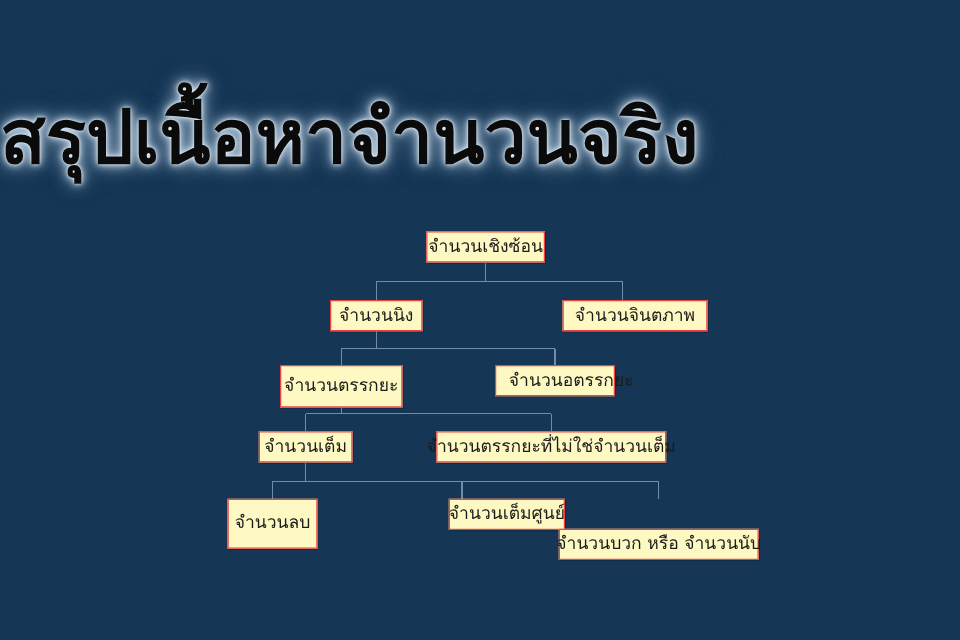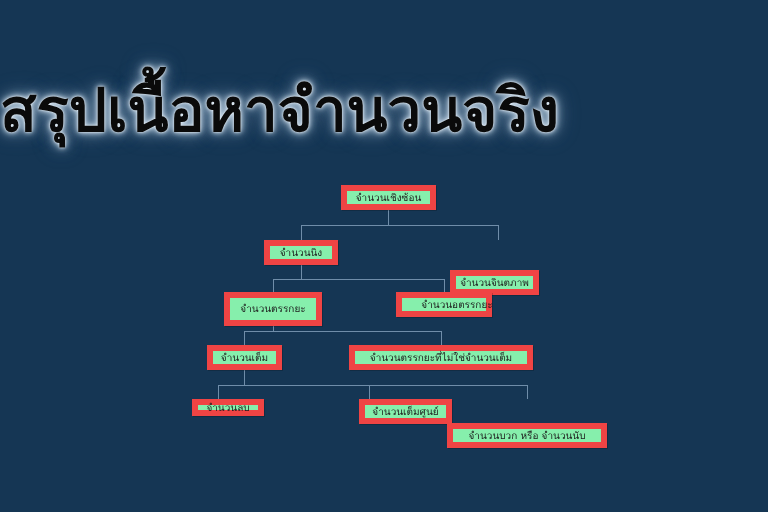--- a/index.html
+++ b/index.html
@@ -53,24 +53,24 @@
   #connectors {
     position: absolute;
     left: 0;
     top: 0;
     width: 768px;
     height: 512px;
   }
   .node {
     position: absolute;
     box-sizing: border-box;
-    background: #86efac;
-    border: 6px solid #ef4444;
+    background: #fef9c3;
+    border: 1px solid #ef4444;
     color: #1c1c1c;
-    font-size: 10px;
+    font-size: 14px;
     line-height: 1;
     display: flex;
     align-items: center;
     justify-content: center;
     white-space: nowrap;
     box-shadow: 1px 1px 0 rgba(0,0,0,0.18);
   }
   .node-label {
     display: block;
     padding: 0 2px;
@@ -105,36 +105,36 @@
         <line x1="218" y1="385" x2="218" y2="399" stroke="#6f8da9" stroke-width="1" shape-rendering="crispEdges"></line>
         <line x1="369.5" y1="385" x2="369.5" y2="399" stroke="#6f8da9" stroke-width="1" shape-rendering="crispEdges"></line>
         <line x1="527" y1="385" x2="527" y2="399" stroke="#6f8da9" stroke-width="1" shape-rendering="crispEdges"></line>
       </svg>
   <div class="node" style="left: 341px; top: 185px; width: 95px; height: 25px;">
         <span class="node-label">จำนวนเชิงซ้อน</span>
       </div>
       <div class="node" style="left: 264px; top: 240px; width: 74px; height: 25px;">
         <span class="node-label">จำนวนนิง</span>
       </div>
-      <div class="node" style="left: 450px; top: 240px; width: 89px; height: 25px; margin-top: 30px;">
+      <div class="node" style="left: 450px; top: 240px; width: 116px; height: 25px;">
         <span class="node-label">จำนวนจินตภาพ</span>
       </div>
       <div class="node" style="left: 224px; top: 292px; width: 98px; height: 34px;">
         <span class="node-label">จำนวนตรรกยะ</span>
       </div>
       <div class="node" style="left: 396px; top: 292px; width: 96px; height: 25px; padding-left: 26px;">
         <span class="node-label">จำนวนอตรรกยะ</span>
       </div>
       <div class="node" style="left: 207px; top: 345px; width: 75px; height: 25px;">
         <span class="node-label">จำนวนเต็ม</span>
       </div>
       <div class="node" style="left: 349px; top: 345px; width: 184px; height: 25px;">
         <span class="node-label">จำนวนตรรกยะที่ไม่ใช่จำนวนเต็ม</span>
       </div>
-      <div class="node" style="left: 192px; top: 399px; width: 72px; height: 17px;">
+      <div class="node" style="left: 182px; top: 399px; width: 72px; height: 40px;">
         <span class="node-label">จำนวนลบ</span>
       </div>
       <div class="node" style="left: 323px; top: 399px; width: 93px; height: 25px; margin-left: 36px;">
         <span class="node-label">จำนวนเต็มศูนย์</span>
       </div>
       <div class="node" style="left: 447px; top: 423px; width: 160px; height: 25px;">
         <span class="node-label">จำนวนบวก หรือ จำนวนนับ</span>
       </div>
     </div>
 

